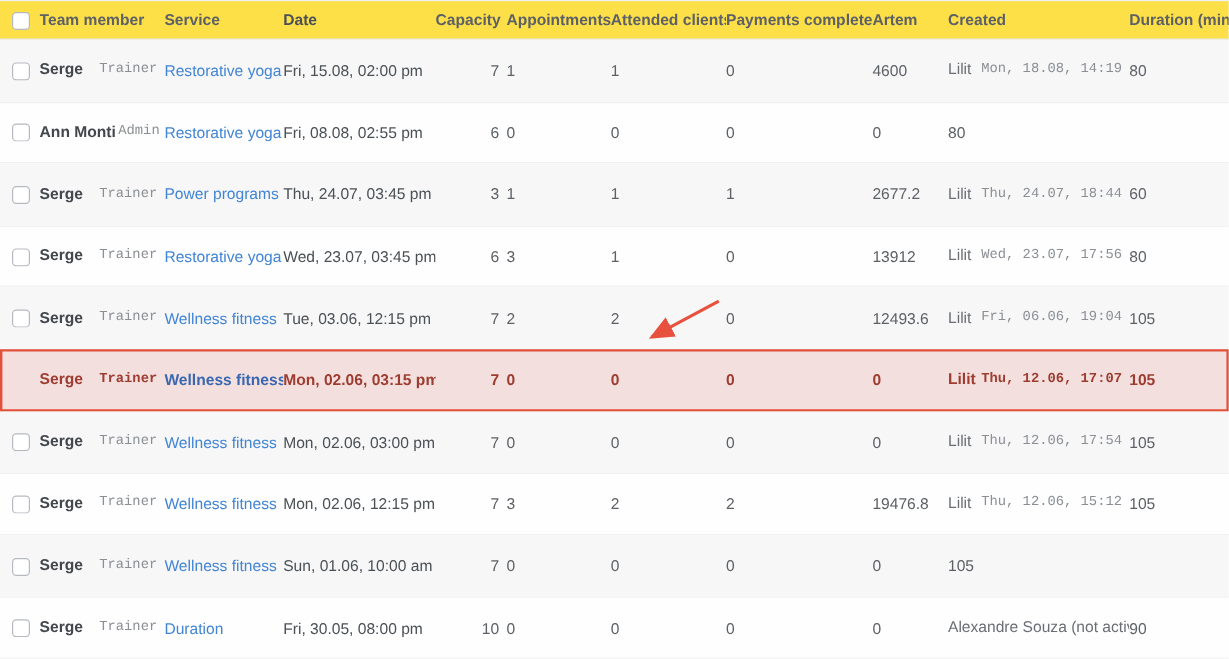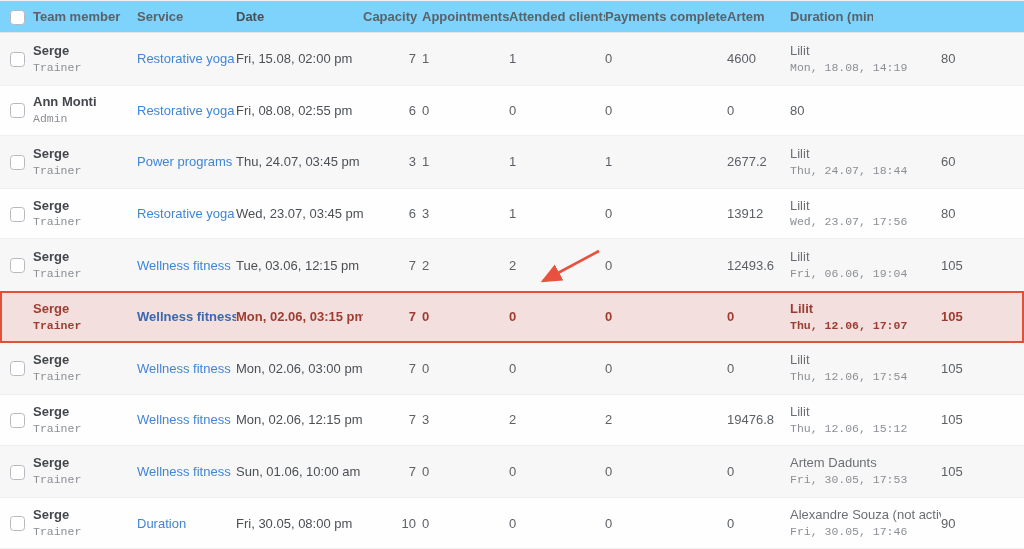--- a/index.html
+++ b/index.html
@@ -10,21 +10,21 @@
     background: #ffffff;
     font-family: "Liberation Sans", sans-serif;
     -webkit-font-smoothing: antialiased;
   }
 
   .table { width: 1024px; }
 
   .thead {
     display: flex; align-items: center;
     height: 33px;
-    background: #7dd3fc;
+    background: #fde047;
     border-top: 1px solid #f0f1f3;
     border-bottom: 1px solid #e3e5e8;
   }
   .th {
     font-size: 12.5px; font-weight: 700; color: #3d4247;
     white-space: nowrap; overflow: hidden;
   }
 
   .row {
     display: flex; align-items: center;
@@ -38,21 +38,21 @@
     box-shadow: inset 0 0 0 2px var(--highlight-border);
     border: none;
   }
 
   .cell {
     flex: 0 0 auto;
     white-space: nowrap; overflow: hidden;
     font-size: 13px; color: #5d6166;
     padding-right: 6px;
   }
-  .cell.col { display: flex; flex-direction: column; justify-content: center; gap: 2px; }
+  .cell.col { display: flex; flex-direction: row; justify-content: space-between; gap: 2px; }
 
   
   .c-check     { width: 33px;  padding-left: 10px; padding-right: 0; }
   .c-team      { width: 104px; }
   .c-service   { width: 99px;  }
   .c-date      { width: 127px; color: #4b5055; }
   .c-capacity  { width: 59px; text-align: right;  }
   .c-appts     { width: 87px;  }
   .c-attended  { width: 96px;  }
   .c-payments  { width: 122px; }
@@ -98,20 +98,21 @@
     </div>
 
   <div class="th cell c-team">Team member</div>
       <div class="th cell c-service">Service</div>
       <div class="th cell c-date">Date</div>
       <div class="th cell c-capacity">Capacity</div>
       <div class="th cell c-appts">Appointments</div>
       <div class="th cell c-attended">Attended clients</div>
       <div class="th cell c-payments">Payments completed</div>
       <div class="th cell c-amount">Artem</div>
+      <div class="th cell c-created">Created</div>
       <div class="th cell c-duration">Duration (min.)</div>
     </div>
 
   <div>
       <div class="row shaded">
     <div class="cell c-check">
       <span class="checkbox"></span>
     </div>
     <div class="cell c-team col">
       <span class="name">Serge</span>
@@ -299,24 +300,20 @@
     </div>
     <div class="cell c-service">
       <a class="link">Wellness fitness</a>
     </div>
     <div class="cell c-date">Sun, 01.06, 10:00 am</div>
     <div class="cell c-capacity">7</div>
     <div class="cell c-appts">0</div>
     <div class="cell c-attended">0</div>
     <div class="cell c-payments">0</div>
     <div class="cell c-amount">0</div>
-    <div class="cell c-created col">
-      <span class="created-name">Artem Dadunts</span>
-      <span class="sub">Fri, 30.05, 17:53</span>
-    </div>
     <div class="cell c-duration">105</div>
   </div>
       <div class="row plain">
     <div class="cell c-check">
       <span class="checkbox"></span>
     </div>
     <div class="cell c-team col">
       <span class="name">Serge</span>
       <span class="sub">Trainer</span>
     </div>

